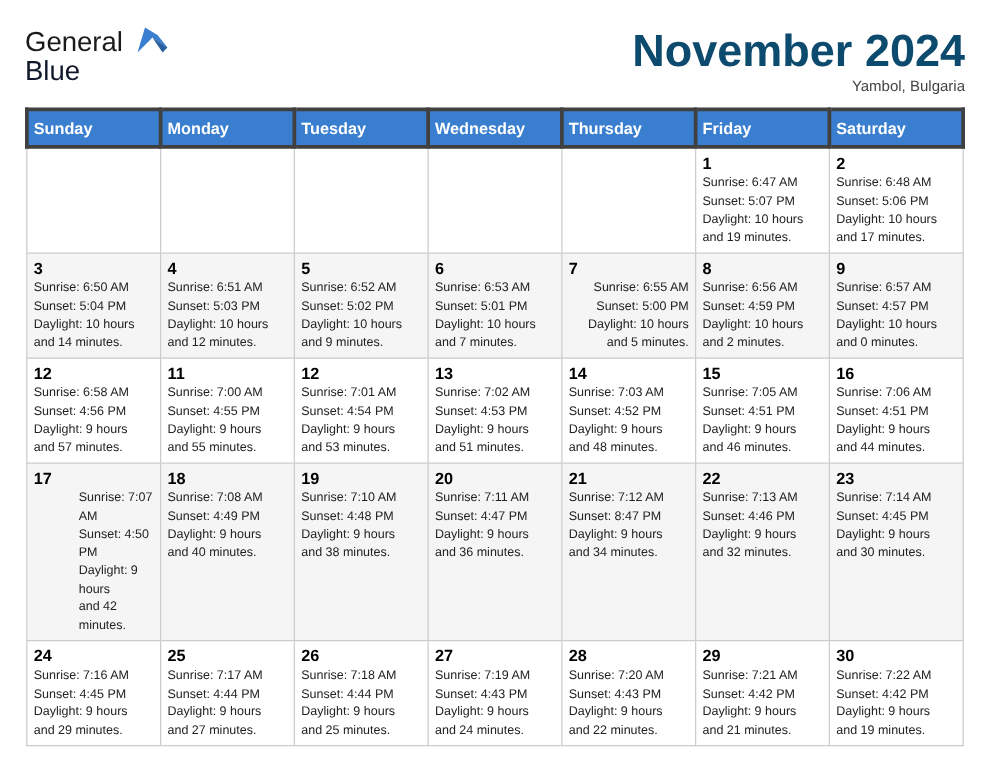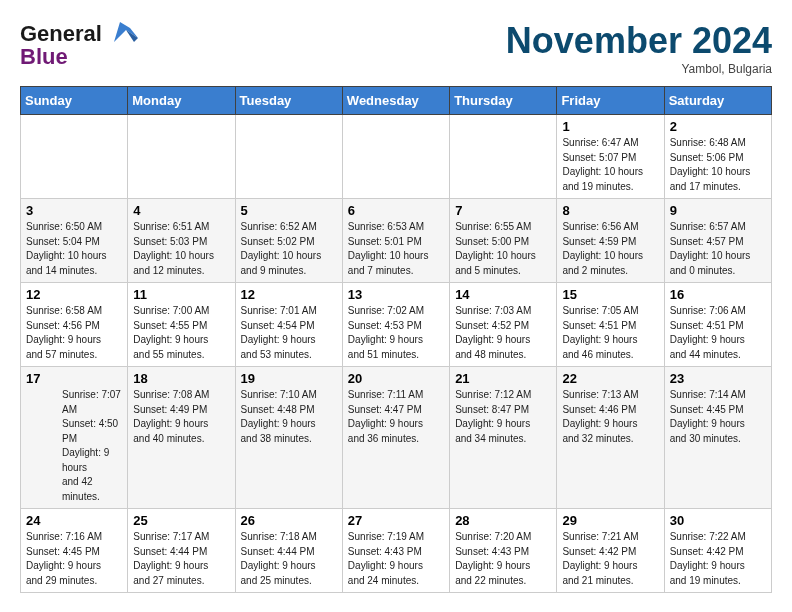--- a/index.html
+++ b/index.html
@@ -38,21 +38,21 @@
       border-collapse: collapse;
       font-size: 11px;
     }
     .calendar th {
       background: #3a7ecf;
       color: #fff;
       padding: 6px 4px;
       text-align: left;
       font-size: 13px;
       font-weight: bold;
-      border: 1px solid #404040;
+      border: 3px solid #404040;
     }
     .calendar td {
       border: 1px solid #ccc;
       vertical-align: top;
       padding: 4px 5px;
       width: 107px;
       min-height: 80px;
       background: #fff;
     }
     .calendar tr:nth-child(even) td {
@@ -72,29 +72,29 @@
     .empty-cell {
       background: #fff !important;
     }
   </style>
 </head>
 <body>
 
 <div class="header">
   <div class="logo">
     <div style="display:flex;align-items:center;gap:4px;">
-      <div style="font-size:22px;font-weight:bold;line-height:1;text-align:center;">
+      <div style="font-size:22px;font-weight:normal;line-height:1;text-align:center;">
         <span style="color:#1a1a1a;">General</span>
       </div>
       <svg width="32" height="28" viewBox="0 0 32 28">
         <polygon points="8,22 20,10 32,18 24,8 14,2" fill="#3a7ecf"></polygon>
         <polygon points="20,10 32,18 28,22" fill="#2a5fa0"></polygon>
       </svg>
     </div>
-    <div style="font-size:22px;font-weight:bold;color:#701a75;margin-top:-4px;">Blue</div>
+    <div style="font-size:22px;font-weight:normal;color:#0f172a;margin-top:-4px;">Blue</div>
   </div>
   <div class="title-block">
     <div class="month-title">November 2024</div>
     <div class="location">Yambol, Bulgaria</div>
   </div>
 </div>
 
 <table class="calendar">
   <thead>
     <tr id="weekday-header">
@@ -153,21 +153,21 @@
         </td>
         <td>
           <span class="day-num">6</span>
           <div class="day-info" style="white-space: pre-line;">Sunrise: 6:53 AM
 Sunset: 5:01 PM
 Daylight: 10 hours
 and 7 minutes.</div>
         </td>
         <td>
           <span class="day-num">7</span>
-          <div class="day-info" style="white-space: pre-line;">Sunrise: 6:55 AM
+          <div class="day-info" style="white-space: pre-line; text-align: right;">Sunrise: 6:55 AM
 Sunset: 5:00 PM
 Daylight: 10 hours
 and 5 minutes.</div>
         </td>
         <td>
           <span class="day-num">8</span>
           <div class="day-info" style="white-space: pre-line;">Sunrise: 6:56 AM
 Sunset: 4:59 PM
 Daylight: 10 hours
 and 2 minutes.</div>

